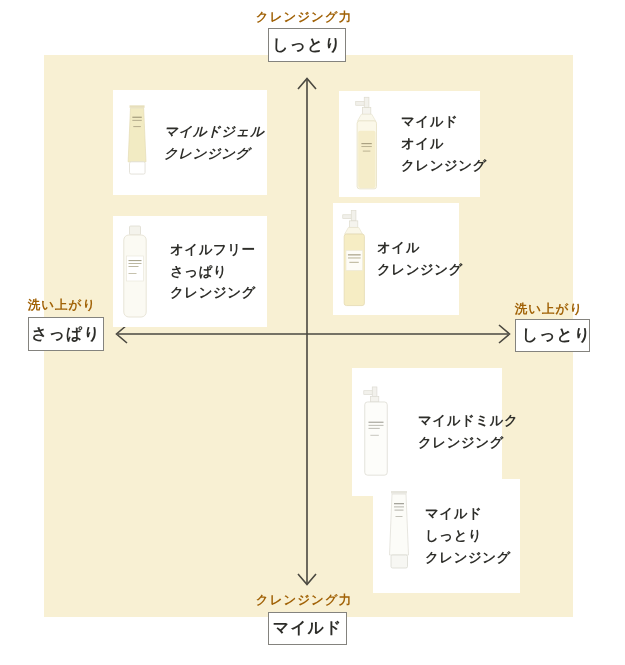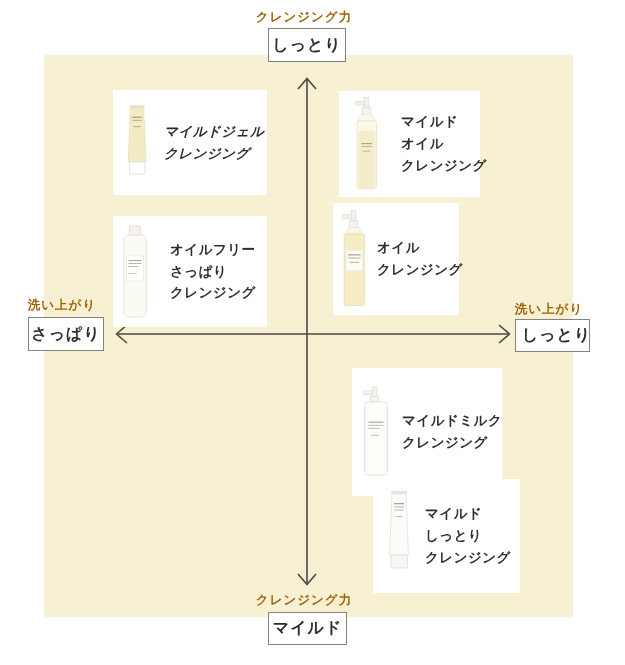--- a/index.html
+++ b/index.html
@@ -36,21 +36,21 @@
   #c2 .pname{margin-left:20px;}
 
   #c3{left:339px;top:91px;width:141px;height:106px;}
   #c3 .pkg{margin-left:12px;}
   #c3 .pname{margin-left:16px;}
 
   #c4{left:333px;top:203px;width:126px;height:112px;}
   #c4 .pkg{margin-left:6px;}
   #c4 .pname{margin-left:6px;}
 
-  #c5{left:352px;top:368px;width:150px;height:128px;}
+  #c5{left:352px;top:368px;width:150px;height:128px;gap:16px;}
   #c5 .pkg{margin-left:6px;}
   #c5 .pname{margin-left:8px;}
 
   #c6{left:373px;top:479px;width:147px;height:114px;}
   #c6 .pkg{margin-left:10px;}
   #c6 .pname{margin-left:8px;}
 </style>
 </head>
 <body>
 

